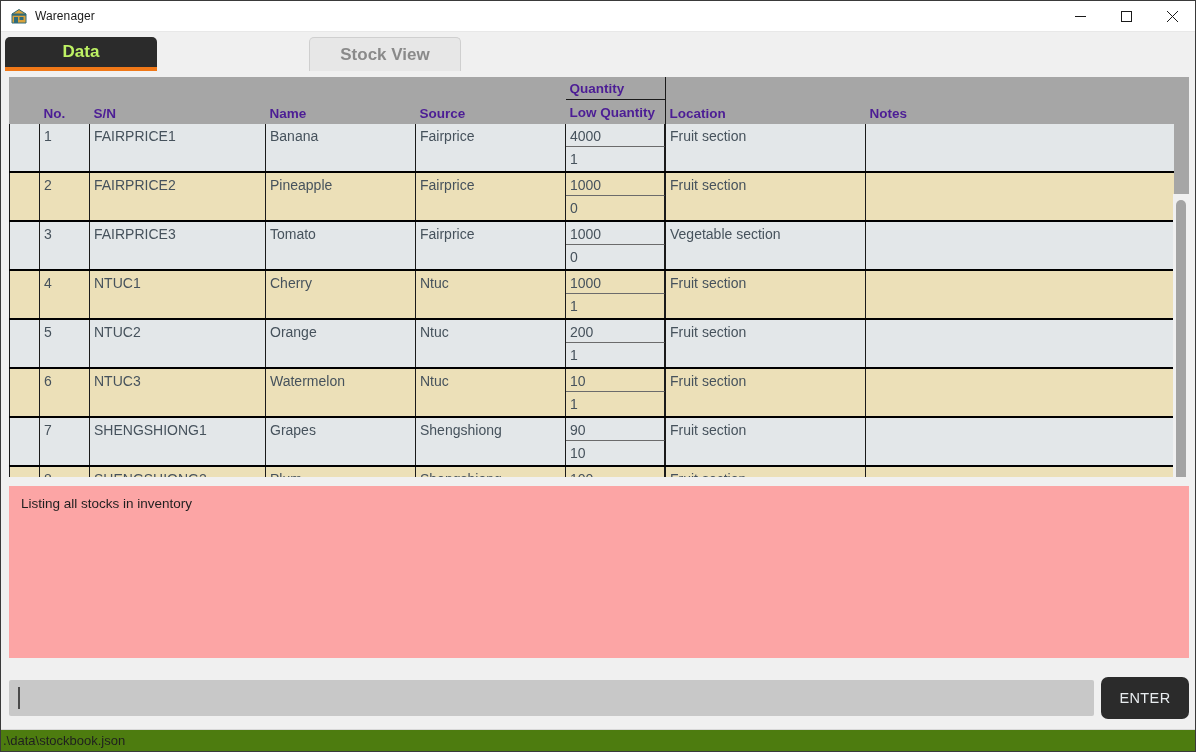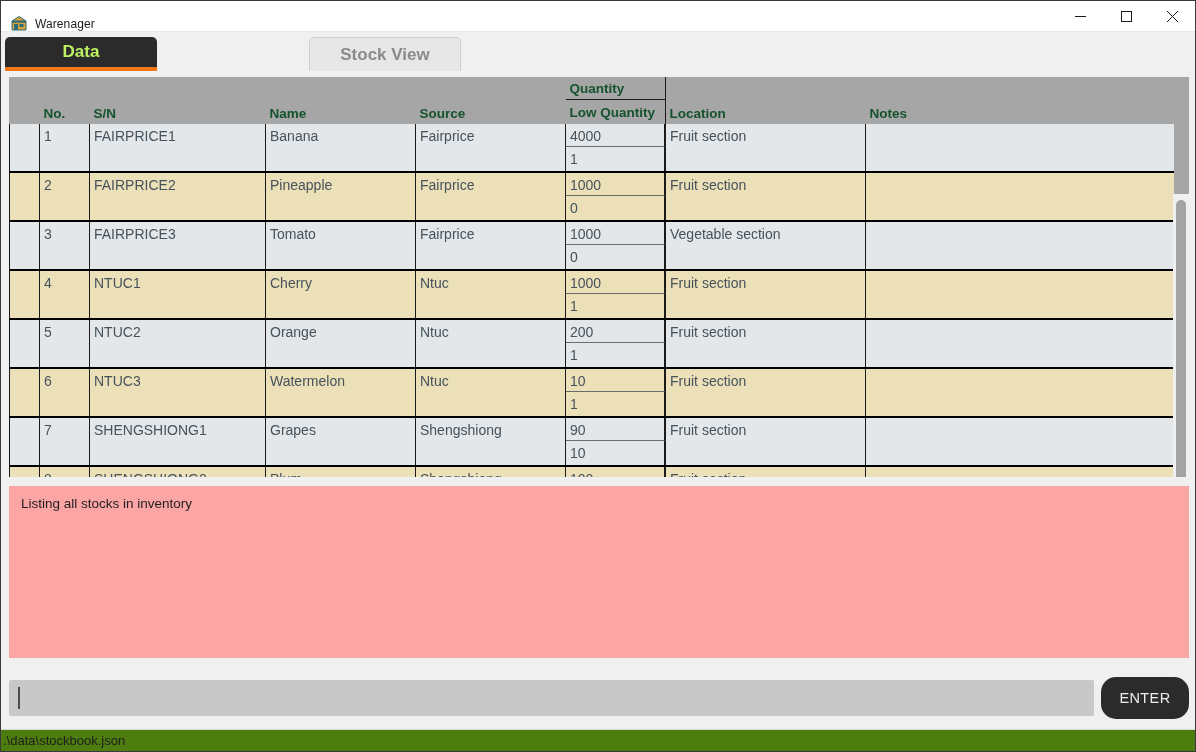--- a/index.html
+++ b/index.html
@@ -17,21 +17,21 @@
     background: #f0f0f0;
     border: 1px solid #3a3a3a;
     overflow: hidden;
   }
 
   
   .titlebar {
     position: absolute; top: 0; left: 0;
     width: 1194px; height: 31px;
     background: #ffffff;
-    display: flex; align-items: flex-end;
+    display: flex; align-items: center;
     border-bottom: 1px solid #e8e8e8;
   }
   .title-icon {
     width: 16px; height: 16px;
     margin-left: 10px; margin-right: 8px;
     position: relative; flex: none;
   }
   .title-text {
     font-size: 12px; color: #1a1a1a;
     letter-spacing: .1px;
@@ -91,21 +91,21 @@
   table.grid col.c1 { width: 50px;  }
   table.grid col.c2 { width: 176px; }
   table.grid col.c3 { width: 150px; }
   table.grid col.c4 { width: 150px; }
   table.grid col.c5 { width: 100px; }
   table.grid col.c6 { width: 200px; }
   table.grid col.c7 { width: 308px; }
 
   table.grid thead th {
     background: #a6a6a6;
-    color: #14532d;
+    color: #4c1d95;
     font-weight: bold;
     font-size: 13.5px;
     text-align: left;
     vertical-align: bottom;
     padding: 0 0 3px 4px;
     height: 47px;
     border: none;
   }
   th.qty-col {
     padding: 0 !important;
@@ -200,21 +200,21 @@
     position: absolute; left: 9px; top: 7px;
     width: 2px; height: 22px;
     background: #4b4b4b;
   }
   .enter-btn {
     position: absolute; right: 0; top: -3px;
     width: 88px; height: 42px;
     background: #2b2b2b;
     color: #e8ecef;
     font-size: 14.5px;
-    border: none; border-radius: 15px;
+    border: none; border-radius: 7px;
     display: flex; align-items: center; justify-content: center;
     letter-spacing: .4px;
   }
 
   
   .footer {
     position: absolute; left: 0; bottom: 0;
     width: 1194px; height: 22px;
     background: #4d7c0f;
     border-top: 1px solid #d8d8d8;

